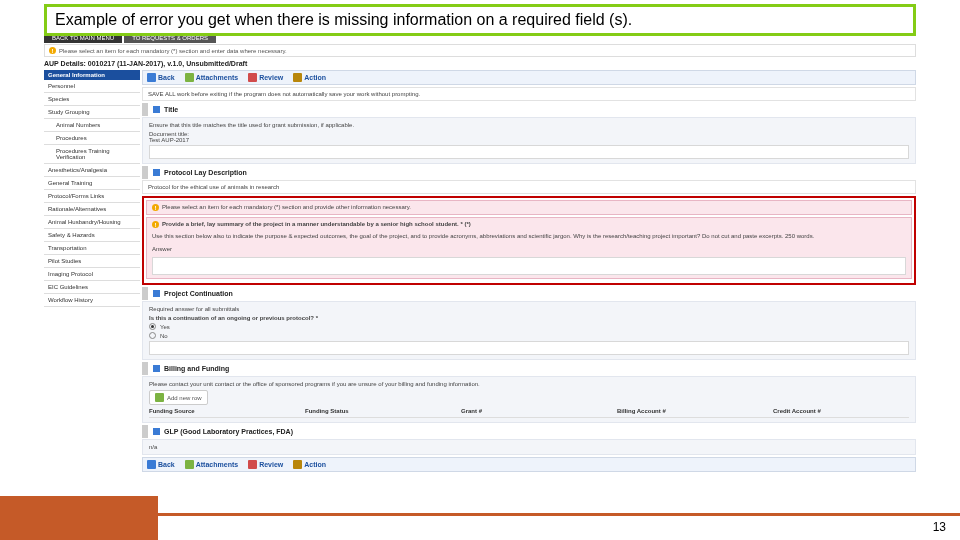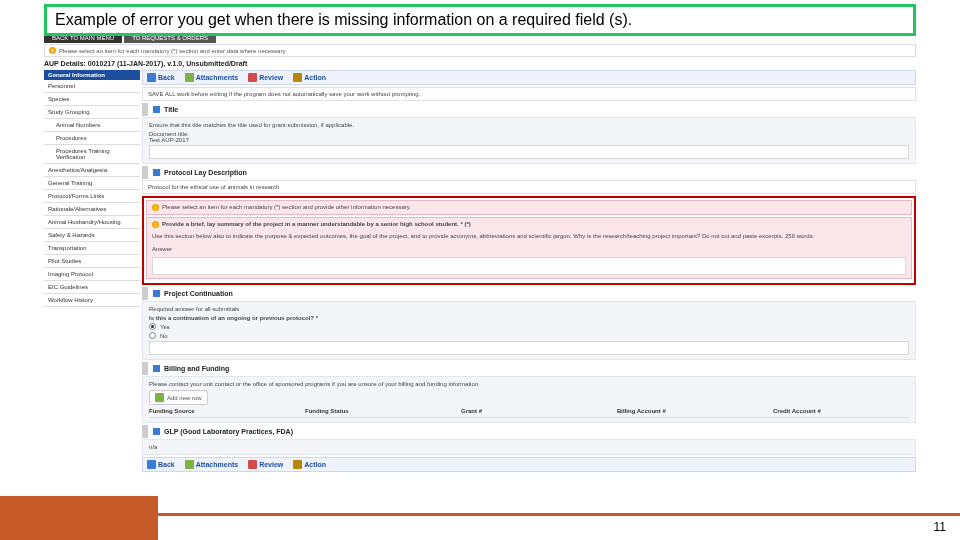--- a/index.html
+++ b/index.html
@@ -1,17 +1,17 @@
 <!DOCTYPE html>
 <html><head>
 <meta charset="utf-8">
 <style>
   *{box-sizing:border-box;margin:0;padding:0}
   body{font-family:Arial,Helvetica,sans-serif;font-size:7px;color:#333;background:#fff;width:960px;height:540px;position:relative;overflow:hidden}
-  .callout{position:absolute;top:4px;left:44px;right:44px;border:3px solid #22c55e;background:#fff;padding:4px 8px;font-size:16px;font-weight:500;color:#000;z-index:10}
+  .callout{position:absolute;top:4px;left:44px;right:44px;border:3px solid #84cc16;background:#fff;padding:4px 8px;font-size:16px;font-weight:500;color:#000;z-index:10}
   .app{position:absolute;top:33px;left:44px;right:44px;bottom:54px;overflow:hidden}
   .top-tabs{display:flex;gap:2px;margin-bottom:1px}
   .top-tab{background:#333;color:#fff;font-size:6px;padding:2px 8px;border-radius:2px 2px 0 0}
   .top-tab.lt{background:#555}
   .warnbar{background:#fff;border:1px solid #ddd;padding:2px 4px;font-size:6px;display:flex;align-items:center;gap:3px;color:#555}
   .wic{width:7px;height:7px;background:#f2a900;border-radius:50%;display:inline-flex;align-items:center;justify-content:center;color:#fff;font-size:6px;font-weight:bold}
   .protoline{font-size:7px;font-weight:bold;padding:3px 0;color:#222}
   .main{display:flex;gap:2px;align-items:flex-start}
   .side{width:96px;flex:none}
   .hdr{background:#1b4f9e;color:#fff;font-size:6px;font-weight:bold;padding:2px 4px}
@@ -202,14 +202,14 @@
           </div>
       </div>
 
     </div>
   </div>
 </div>
 
 <div class="footer">
   <div class="fbar"></div>
   <div class="fline"></div>
-  <div class="pnum">11</div>
+  <div class="pnum">13</div>
 </div>
 
 </body></html>

